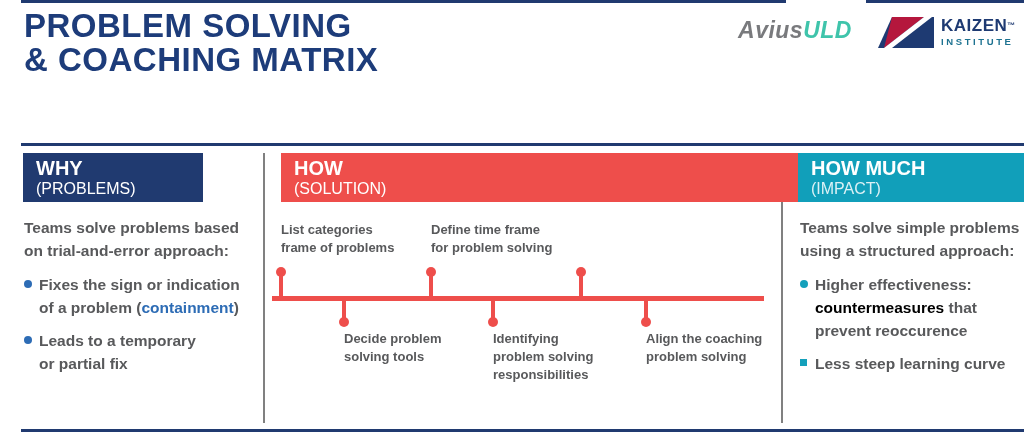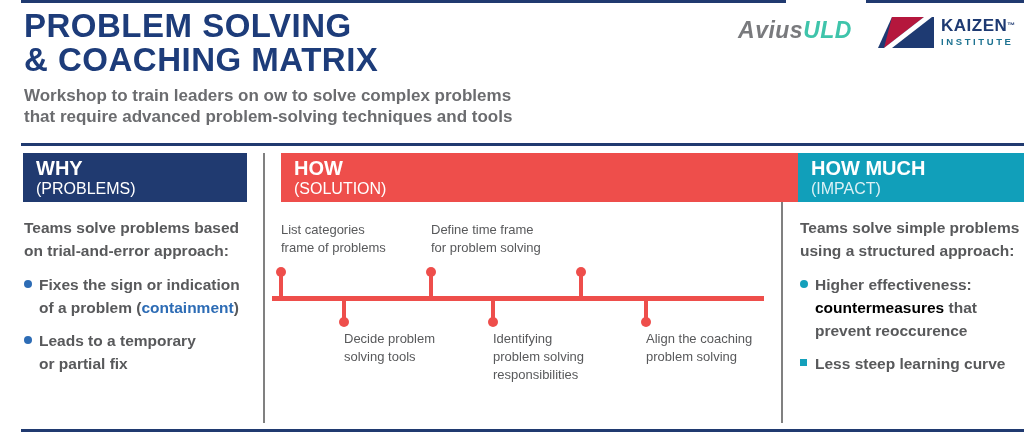--- a/index.html
+++ b/index.html
@@ -36,21 +36,21 @@
   .kaizen-logo { left: 874px; top: 17px; display: flex; align-items: center; gap: 7px; }
   .kaizen-flag { width: 60px; height: 31px; display: block; }
   .kaizen-name { color: #1e3a72; font-weight: bold; font-size: 17px; letter-spacing: 0.5px; line-height: 17px; white-space: nowrap; }
   .kaizen-tm { font-size: 8px; vertical-align: top; }
   .kaizen-sub { color: #1d7291; font-weight: bold; font-size: 9.5px; letter-spacing: 2.6px; line-height: 12px; margin-top: 2px; white-space: nowrap; }
 
   
   .col-box { height: 49px; top: 153px; color: #ffffff; padding: 5px 0 0 13px; }
   .col-box .col-h { font-size: 20px; font-weight: bold; line-height: 21px; }
   .col-box .col-sub { font-size: 16px; font-weight: normal; line-height: 19px; }
-  .box-why { left: 23px; width: 224px; background: #203a70; }
+  .box-why { left: 23px; width: 180px; background: #203a70; }
   .box-how { left: 281px; width: 582px; background: #ee4e4b; }
   .box-howmuch { left: 798px; width: 226px; background: #119fba; }
   .box-howmuch .col-sub { color: rgba(255,255,255,0.85); }
 
   
   .bodycol { font-size: 15.5px; font-weight: bold; color: #58595b; line-height: 23px; }
   .body-left { left: 24px; top: 216px; width: 232px; }
   .body-right { left: 800px; top: 216px; width: 220px; }
   .bullets { margin-top: 11px; }
   .bullet { position: relative; padding-left: 15px; margin-bottom: 10px; }
@@ -62,42 +62,38 @@
   .hl-teal { color: #000000; margin-top: 9px; }
 
   
   .tl-line { left: 272px; top: 296px; width: 492px; height: 5px; background: #ee4e4b; }
   .tl-stem { width: 4px; background: #ee4e4b; }
   .tl-dot { width: 10px; height: 10px; border-radius: 50%; background: #ee4e4b; }
   .stem-t { top: 272px; height: 24px; }
   .dot-t { top: 267px; }
   .stem-b { top: 299px; height: 20px; }
   .dot-b { top: 317px; }
-  .tl-label { font-size: 13px; font-weight: normal; color: #58595b; line-height: 18px; white-space: nowrap; }
+  .tl-label { font-size: 13px; font-weight: bold; color: #58595b; line-height: 18px; white-space: nowrap; }
   .tl-label-t { top: 221px; }
   .tl-label-b { top: 330px; }
 </style>
 </head>
 <body>
 
 <div id="canvas">
 
   <div class="abs rule rule-top"></div>
   <div class="abs rule rule-mid"></div>
   <div class="abs rule rule-bottom"></div>
   <div class="abs vdivider d1"></div>
   <div class="abs vdivider d2"></div>
 
   <div class="abs title">
     <div>PROBLEM SOLVING</div>
     <div>&amp; COACHING MATRIX</div>
-  </div>
-  <div class="abs subtitle">
-    <div>Workshop to train leaders on ow to solve complex problems</div>
-    <div>that require advanced problem-solving techniques and tools</div>
   </div>
 
   <div class="abs white-patch"></div>
   <div class="abs avius-logo">
     <span class="avius-text"><span class="avius-gray">Avius</span><span class="avius-teal">ULD</span></span>
   </div>
   <div class="abs kaizen-logo">
     <svg class="kaizen-flag" viewBox="0 0 60 31" xmlns="http://www.w3.org/2000/svg">
       <polygon points="4,31 60,31 60,0 18,0" fill="#1e3a72"></polygon>
       <polygon points="18,0 50,0 10,31" fill="#b5173d"></polygon>

